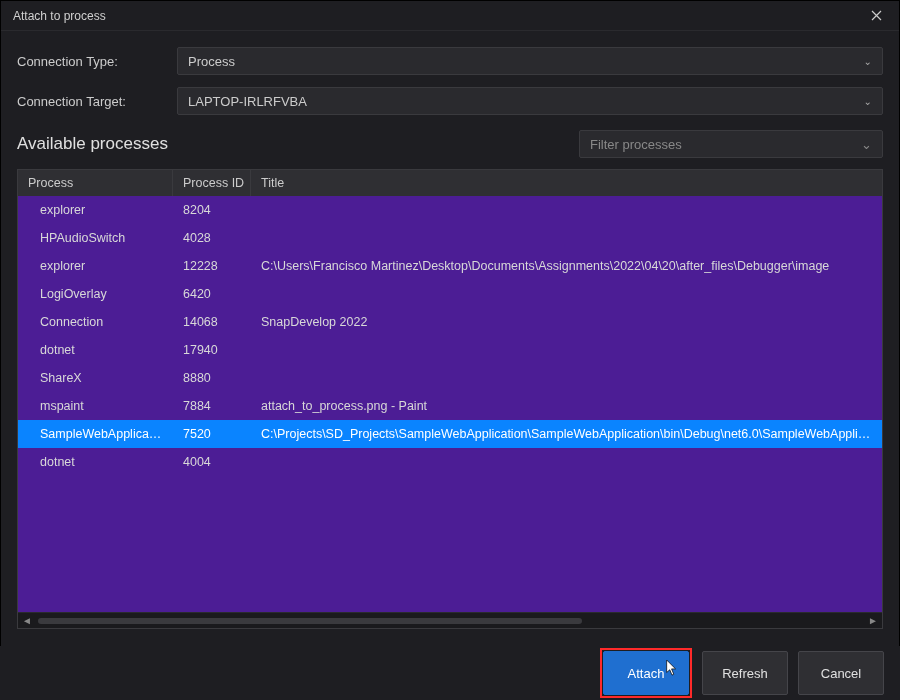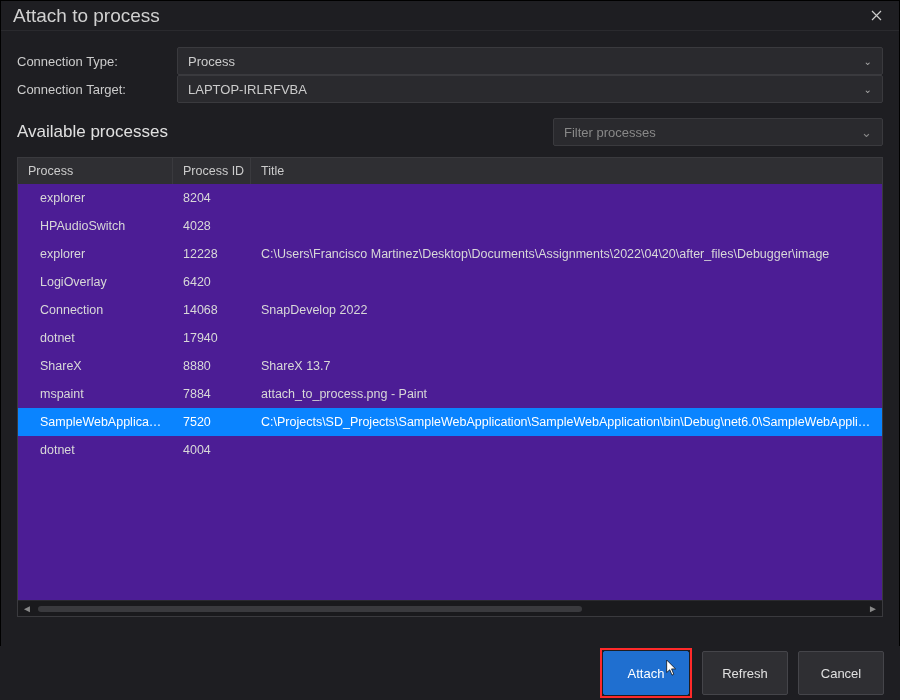--- a/index.html
+++ b/index.html
@@ -13,30 +13,31 @@
   }
   .titlebar {
     height: 30px;
     display: flex;
     align-items: center;
     justify-content: space-between;
     padding: 0 8px 0 12px;
     background: #1e1e22;
     border-bottom: 1px solid #2a2a2e;
   }
-  .titlebar .title { color: #d0d0d0; font-size: 19px; }
+  .titlebar .title { color: #d0d0d0; font-size: 12px; }
   .titlebar .close {
     width: 30px; height: 30px;
     display: flex; align-items: center; justify-content: center;
     color: #cccccc; font-size: 14px;
   }
   .content { padding: 16px 16px 0 16px; }
   .form-row {
     display: flex;
     align-items: center;
+    margin-bottom: 12px;
   }
   .form-label {
     width: 160px;
     color: #cccccc;
     font-size: 13px;
   }
   .select {
     flex: 1;
     height: 28px;
     background: #2a2a2e;
@@ -55,21 +56,21 @@
     justify-content: space-between;
     margin-top: 15px;
     margin-bottom: 10px;
   }
   .section-title {
     font-size: 17px;
     font-weight: 400;
     color: #e0e0e0;
   }
   .filter {
-    width: 330px;
+    width: 304px;
     height: 28px;
     background: #2a2a2e;
     border: 1px solid #3a3a3e;
     border-radius: 2px;
     display: flex;
     align-items: center;
     justify-content: space-between;
     padding: 0 10px;
     color: #888;
   }
@@ -232,21 +233,20 @@
           <div class="td col-title">SnapDevelop 2022</div>
         </div>
         <div class="tr">
           <div class="td col-process">dotnet</div>
           <div class="td col-pid">17940</div>
           <div class="td col-title"></div>
         </div>
         <div class="tr">
           <div class="td col-process">ShareX</div>
           <div class="td col-pid">8880</div>
-          <div class="td col-title">ShareX 13.7</div>
         </div>
         <div class="tr">
           <div class="td col-process">mspaint</div>
           <div class="td col-pid">7884</div>
           <div class="td col-title">attach_to_process.png - Paint</div>
         </div>
         <div class="tr selected">
           <div class="td col-process">SampleWebApplication</div>
           <div class="td col-pid">7520</div>
           <div class="td col-title">C:\Projects\SD_Projects\SampleWebApplication\SampleWebApplication\bin\Debug\net6.0\SampleWebApplication.exe</div>

